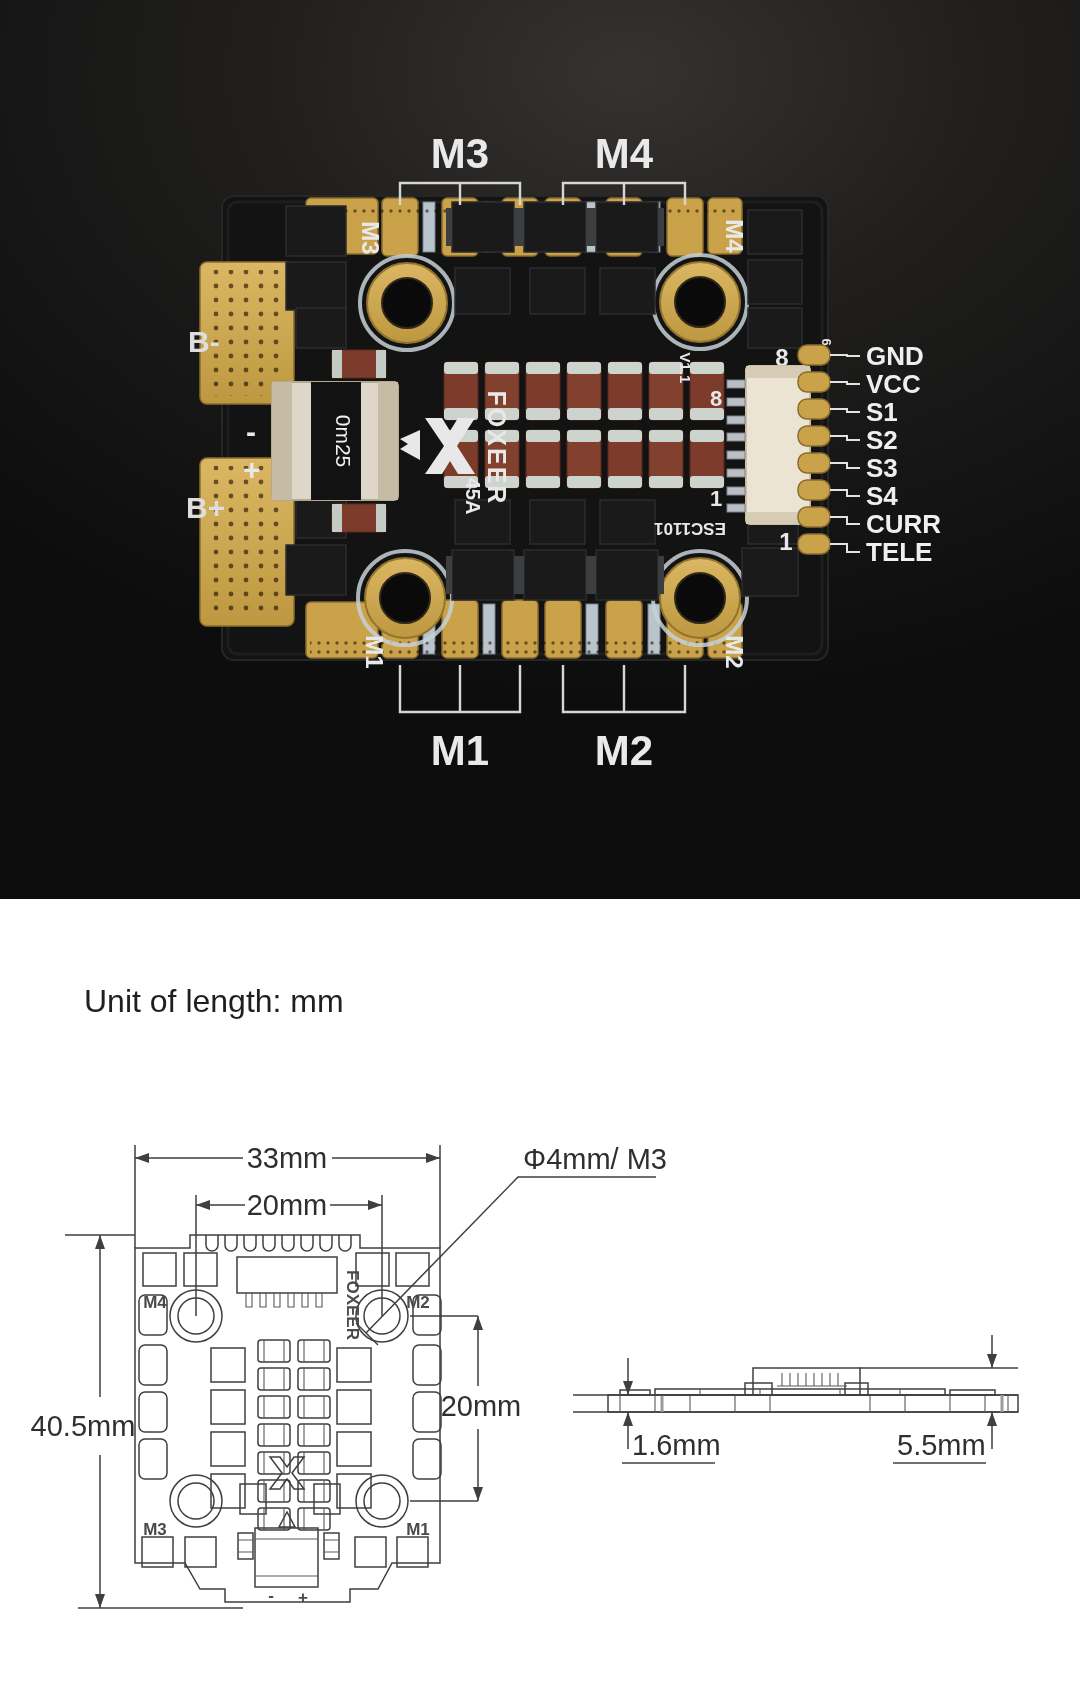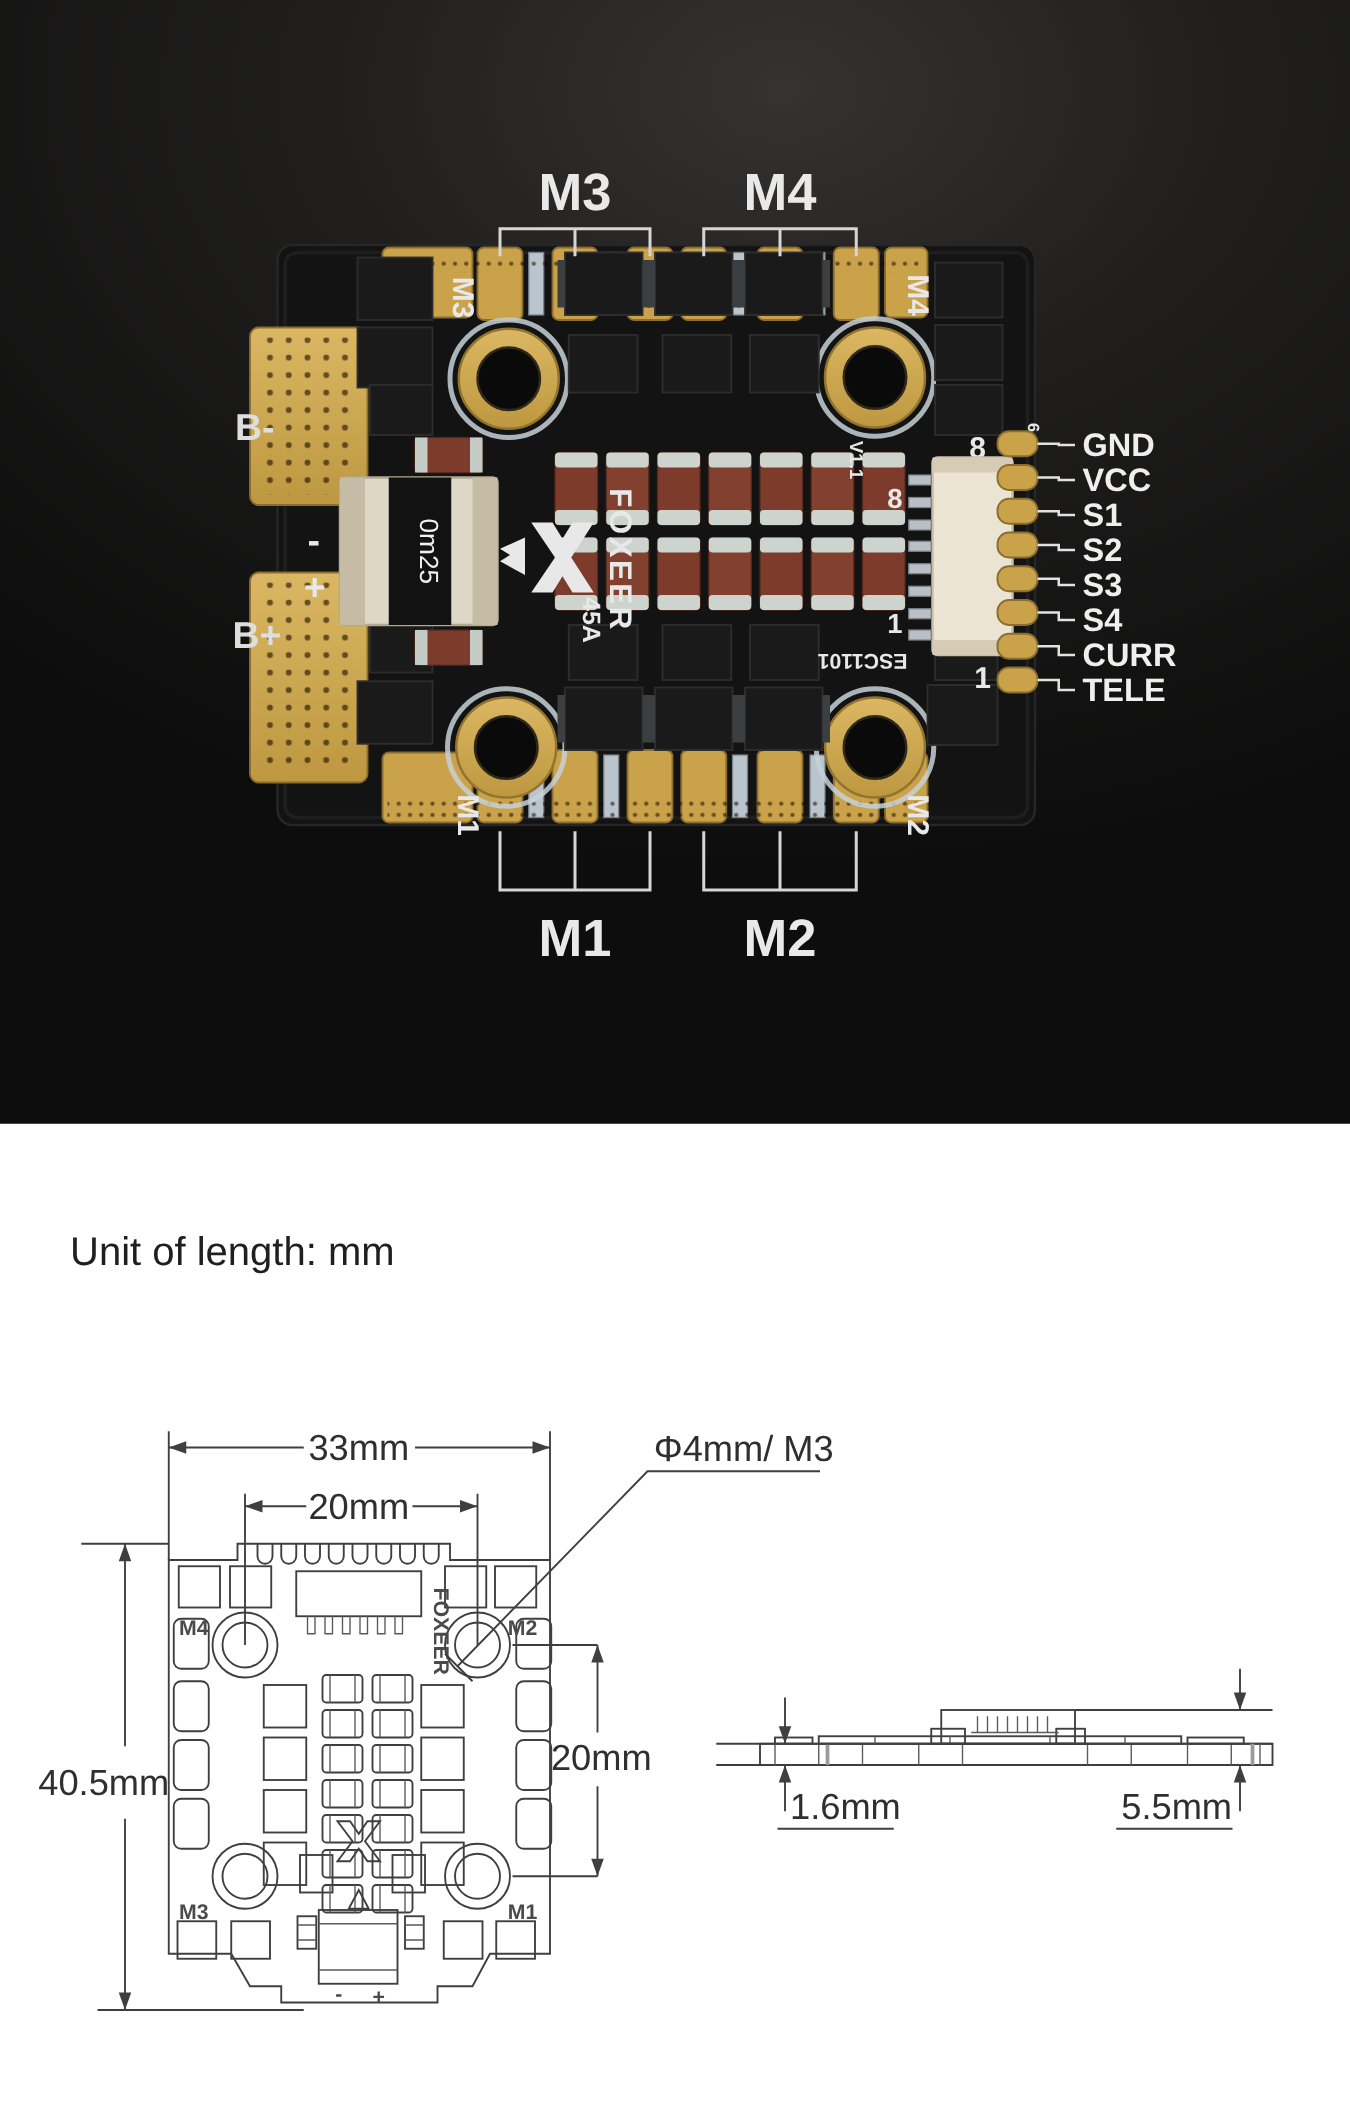--- a/index.html
+++ b/index.html
@@ -17,21 +17,21 @@
   .pinlab{font-size:26px;font-weight:bold;fill:#efefef;}
   .silk{fill:#e8e8e8;font-weight:bold;}
   .dln{stroke:#3f3f3f;stroke-width:1.5;fill:none;}
   .thin{stroke:#5a5a5a;stroke-width:1.1;fill:none;}
   .dtxt{font-size:29px;fill:#2f2f2f;}
   .dsilk{font-size:17px;fill:#4a4a4a;font-weight:bold;}
   .arr{fill:#3f3f3f;stroke:none;}
   .gold{fill:#c9a24a;stroke:#8a6d2f;stroke-width:1.5;}
   .silverpad{fill:#b9c4cc;stroke:#78828a;stroke-width:1;}
   .chip{fill:#1a1a1a;stroke:#2d2d2d;stroke-width:1.5;}
-  .note{position:absolute;left:56px;top:84px;font-size:32px;color:#1f1f1f;}
+  .note{position:absolute;left:84px;top:84px;font-size:32px;color:#1f1f1f;}
 </style>
 </head>
 <body>
 
 <div class="stage">
 
   <div class="photo-section">
     <svg width="1080" height="899" viewBox="0 0 1080 899">
       <defs>
         <pattern id="paddots" width="9" height="9" patternUnits="userSpaceOnUse">

